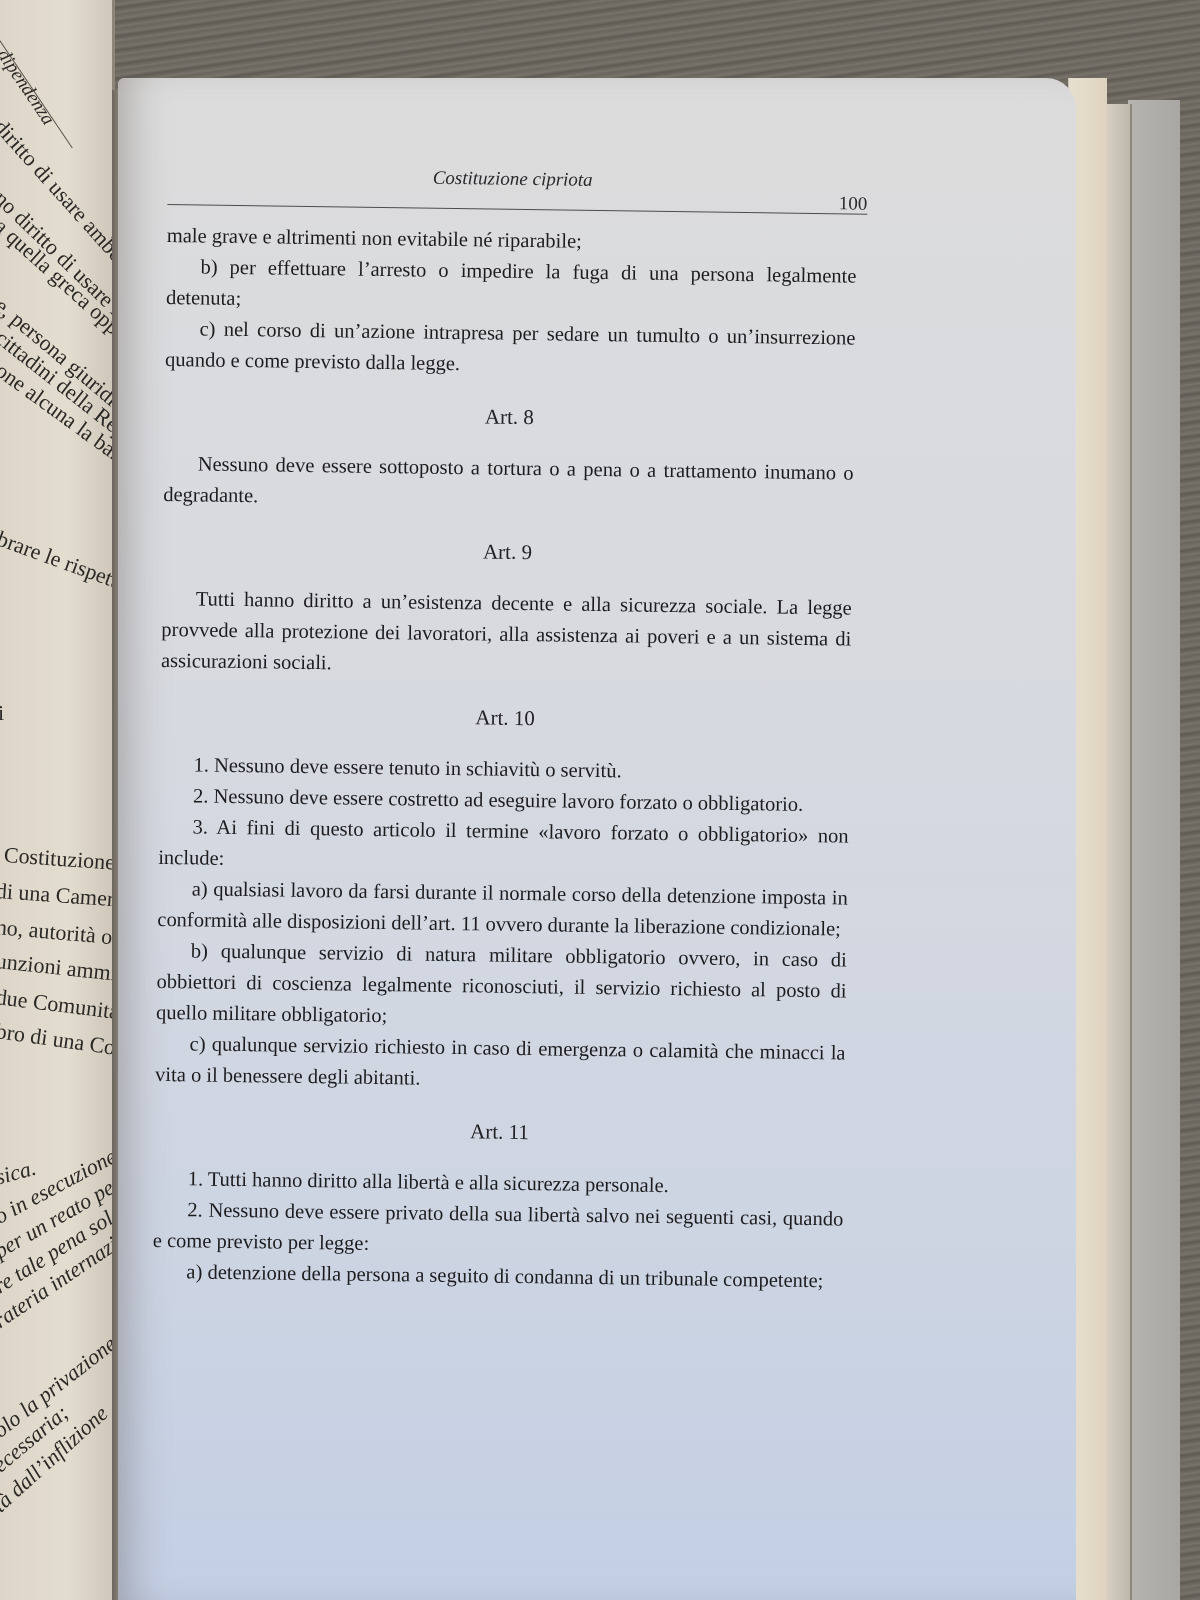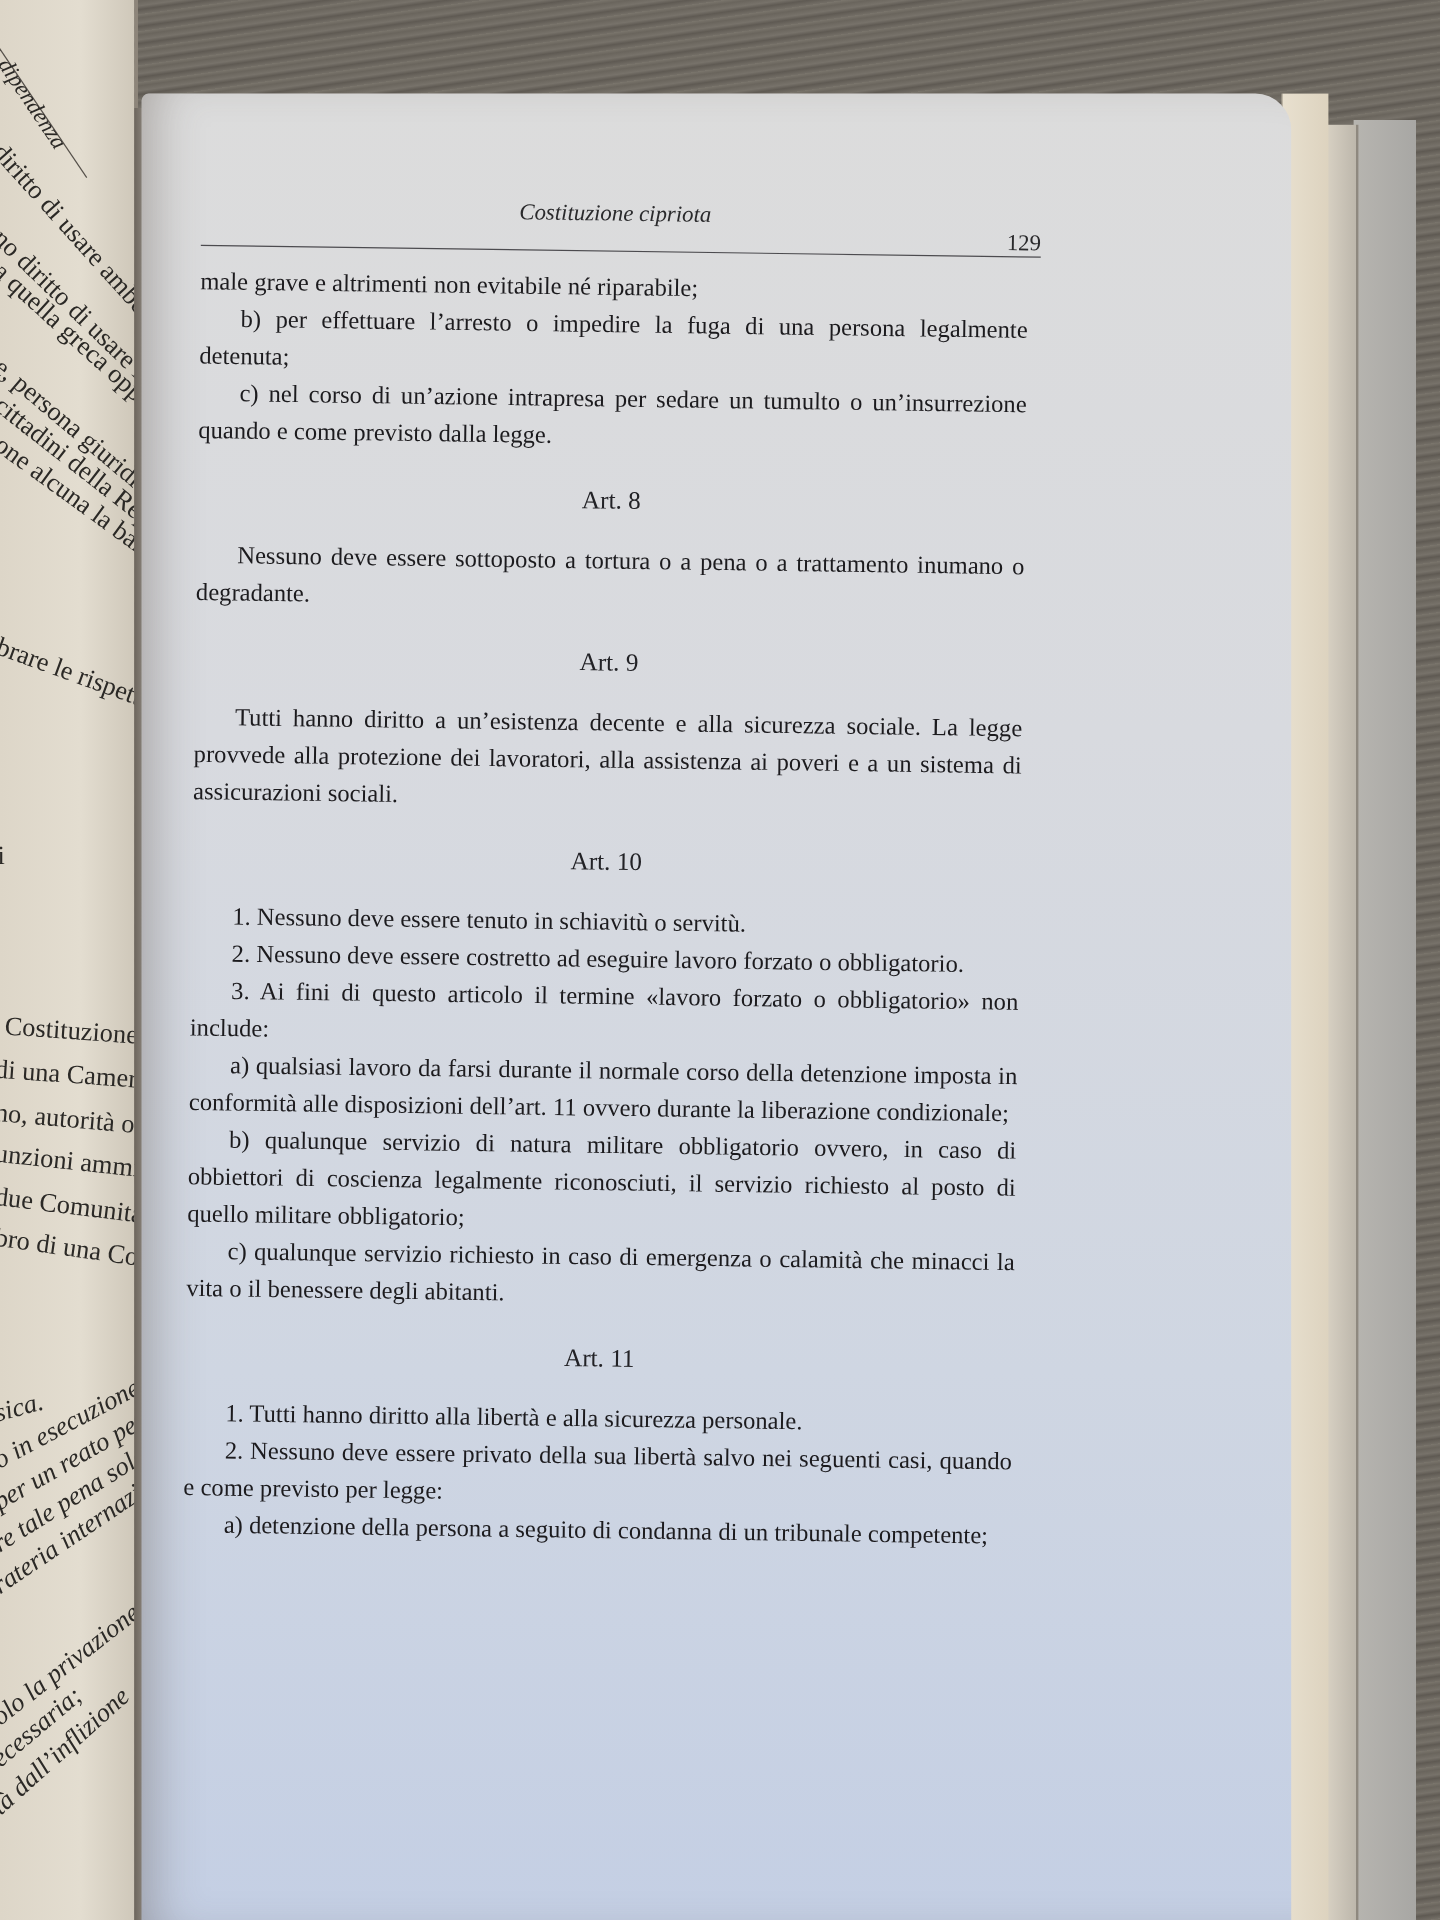--- a/index.html
+++ b/index.html
@@ -111,21 +111,21 @@
 
 <div class="gutter"></div>
 <div class="cover-edge"></div>
 <div class="page-edge-2"></div>
 <div class="page-edge-1"></div>
 
 <div class="right-page">
   <div class="page-content">
     <div class="running-head">
       <div class="running-title">Costituzione cipriota</div>
-      <div class="page-number">129</div>
+      <div class="page-number">100</div>
       <div class="head-rule"></div>
     </div>
 
     <div class="block" style="margin-top:18px;">
       <p class="para">male grave e altrimenti non evitabile né riparabile;</p>
       <p class="para indent">b) per effettuare l’arresto o impedire la fuga di una persona legalmente detenuta;</p>
       <p class="para indent">c) nel corso di un’azione intrapresa per sedare un tumulto o un’insurrezione quando e come previsto dalla legge.</p>
     </div>
 
     <div>

